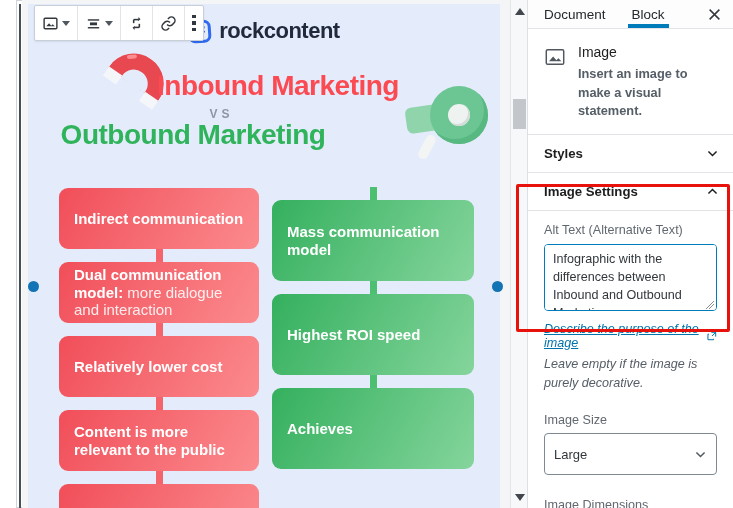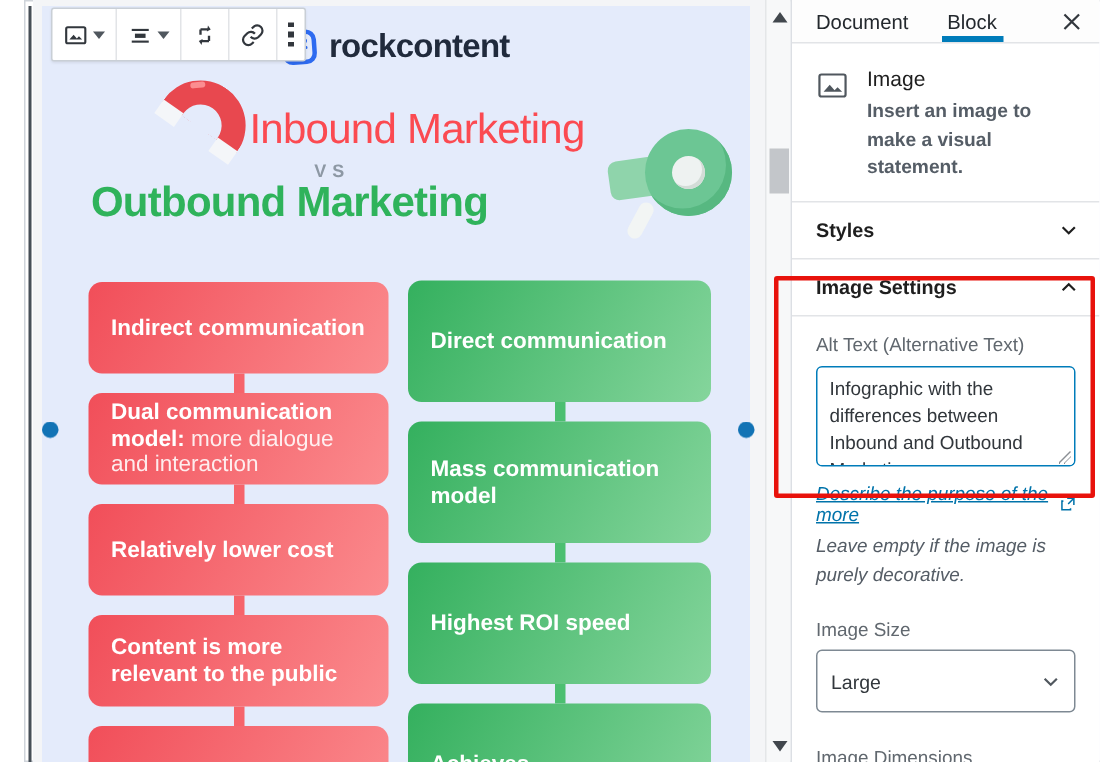--- a/index.html
+++ b/index.html
@@ -28,21 +28,21 @@
   .magnet { position:absolute; left:73px; top:50px; width:66px; height:62px; transform:rotate(35deg); }
   .magnet .arc { position:absolute; left:2px; top:0; width:60px; height:32px;
                  border:16px solid #e8484f; border-bottom:none; border-radius:60px 60px 0 0; }
   .magnet .tip { position:absolute; width:16px; height:11px; background:#f4f6f9; }
   .magnet .tip-l { left:2px; top:30px; }
   .magnet .tip-r { left:46px; top:30px; }
   .magnet .shine { position:absolute; left:10px; top:7px; width:10px; height:4px; background:#fb8d90;
                    border-radius:3px; transform:rotate(-40deg); }
 
   .title1 { position:absolute; top:66px; left:50px; width:400px; text-align:center;
-            font-size:28px; font-weight:normal; color:#fb4a51; letter-spacing:-0.5px; }
+            font-size:28px; font-weight:bold; color:#fb4a51; letter-spacing:-0.5px; }
   .vs { position:absolute; top:103px; left:0; width:387px; text-align:center;
         font-size:12px; font-weight:bold; color:#8d98a4; letter-spacing:4px; }
   .title2 { position:absolute; top:115px; left:0; width:330px; text-align:center;
             font-size:28px; font-weight:bold; color:#2fb35b; letter-spacing:-0.5px; }
 
   .megaphone { position:absolute; left:372px; top:78px; width:92px; height:86px; }
   .megaphone .bell { position:absolute; right:4px; top:4px; width:58px; height:58px; border-radius:50%;
                      background:#6cc694; box-shadow: inset -4px -5px 0 #57b881; }
   .megaphone .bell-in { position:absolute; right:22px; top:22px; width:22px; height:22px; border-radius:50%;
                         background:#eef2f1; box-shadow: inset -2px -2px 0 #d3dcd7; }
@@ -191,23 +191,20 @@
         <div class="ibox">
             <span><span>Content is more relevant to the public</span><span class="rest"></span></span>
           </div>
         <div class="conn"></div>
         <div class="ibox">
             <span><span>Track results in real</span><span class="rest"></span></span>
           </div>
       </div>
 
       <div class="col col-right">
-        <div class="ibox">
-            <span>Direct communication</span>
-          </div>
         <div class="conn"></div>
         <div class="ibox">
             <span>Mass communication model</span>
           </div>
         <div class="conn"></div>
         <div class="ibox">
             <span>Highest ROI speed</span>
           </div>
         <div class="conn"></div>
         <div class="ibox">
@@ -313,21 +310,21 @@
 
     <div class="settings-body">
 
       <div class="field-label">Alt Text (Alternative Text)</div>
       <div class="alt-wrap">
         <textarea class="alt-textarea" spellcheck="false" style="">Infographic with the differences between Inbound and Outbound Marketing</textarea>
         <span class="grip"></span>
       </div>
 
       <div class="alt-link-row">
-        <span class="alt-link">Describe the purpose of the more</span>
+        <span class="alt-link">Describe the purpose of the image</span>
         <svg width="12" height="12" viewBox="0 0 16 16">
           <path d="M3 5h-1.5v9h9V12.5" fill="none" stroke="#0073aa" stroke-width="1.6"></path>
           <path d="M7 2h7v7" fill="none" stroke="#0073aa" stroke-width="1.6"></path>
           <path d="M14 2L8 8" stroke="#0073aa" stroke-width="1.6"></path>
         </svg>
       </div>
       <div class="alt-help">Leave empty if the image is purely decorative.</div>
 
       <div class="field-label size-label">Image Size</div>
       <div class="select-box">

